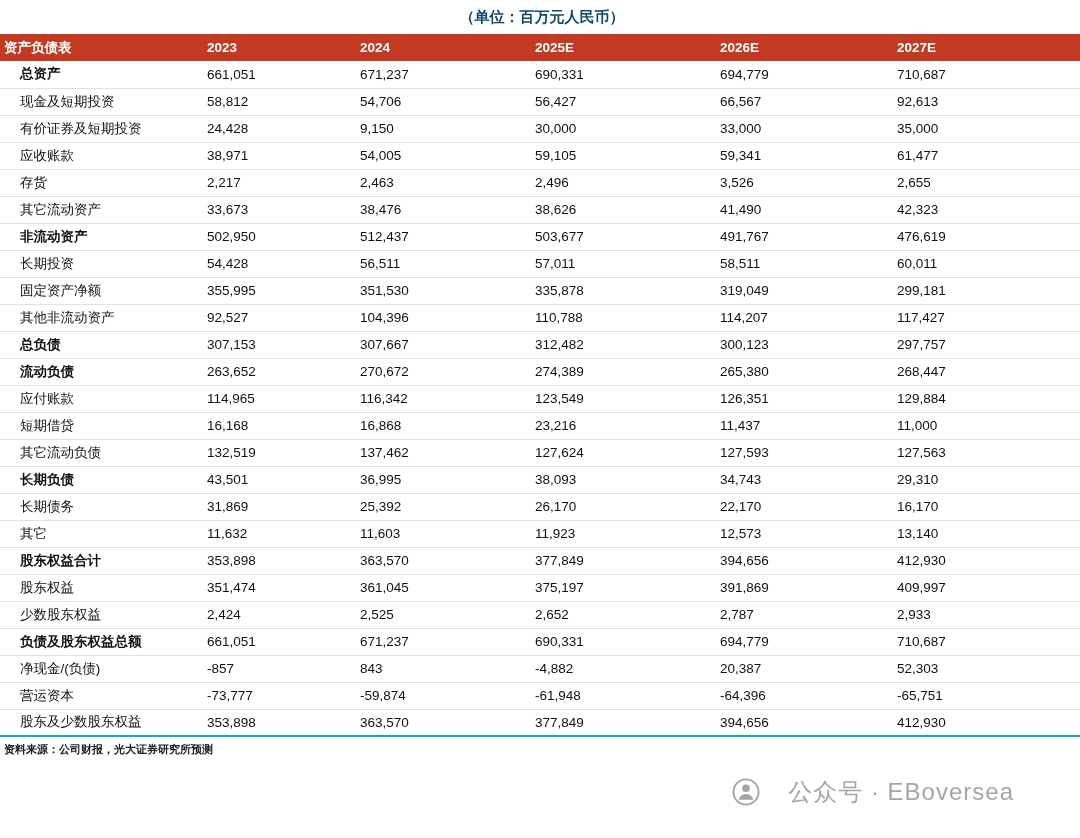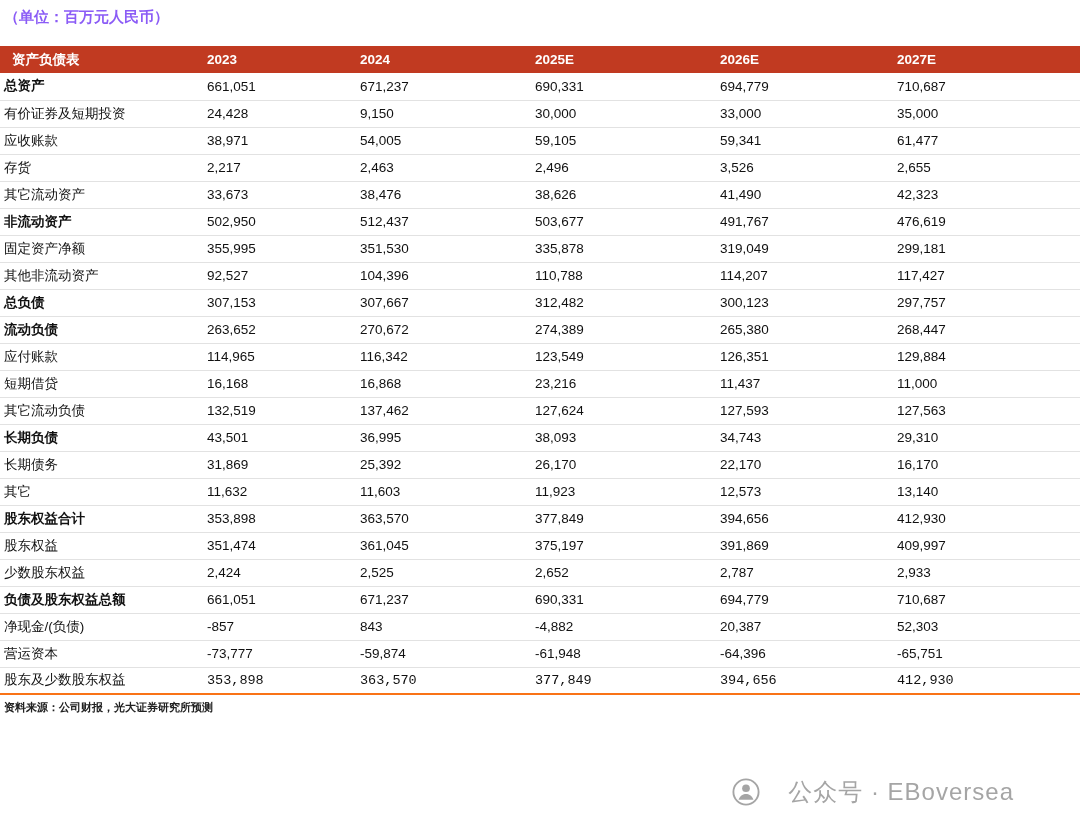--- a/index.html
+++ b/index.html
@@ -7,52 +7,53 @@
   body {
     width: 1080px;
     height: 838px;
     background: #ffffff;
     font-family: "Liberation Sans", "DejaVu Sans", sans-serif;
     position: relative;
     overflow: hidden;
     color: #111;
   }
   .unit-title {
-    padding: 8px 0 19px 4px;
+    padding: 8px 0 7px 4px;
     font-size: 15px;
     font-weight: bold;
-    color: #8b5cf6;
+    color: #0c4a6e;
+    text-align: center;
   }
   table.balance-sheet {
     border-collapse: collapse;
     table-layout: fixed;
     width: 1080px;
   }
   thead th {
     background: var(--header-bg, #C13A21);
     color: var(--header-text, #ffffff);
     font-weight: bold;
     text-align: left;
     font-size: 13.5px;
     height: 27px;
     padding: 0;
     vertical-align: middle;
   }
-  thead th:first-child { padding-left: 12px; }
+  thead th:first-child { padding-left: 4px; }
   tbody td {
     font-size: 13.5px;
     height: 27px;
     padding: 0;
     border-bottom: 1px solid #e2e2e2;
     vertical-align: middle;
     color: #111;
     white-space: nowrap;
   }
-  tbody td:first-child { padding-left: 4px; }
-  tbody tr:last-child td { border-bottom: 2px solid #f97316; font-family: Liberation Mono, monospace; }
+  tbody td:first-child { padding-left: 20px; }
+  tbody tr:last-child td { border-bottom: 2px solid #0ea5e9; }
   td.bold { font-weight: bold; }
   .source-note {
     padding: 5px 0 0 4px;
     font-size: 11px;
     font-weight: bold;
     color: #222;
   }
   .watermark {
     position: absolute;
     right: 66px;
@@ -97,20 +98,28 @@
     <tbody id="table-body">
         <tr>
           <td class="bold">总资产</td>
           <td>661,051</td>
           <td>671,237</td>
           <td>690,331</td>
           <td>694,779</td>
           <td>710,687</td>
         </tr>
         <tr>
+          <td>现金及短期投资</td>
+          <td>58,812</td>
+          <td>54,706</td>
+          <td>56,427</td>
+          <td>66,567</td>
+          <td>92,613</td>
+        </tr>
+        <tr>
           <td>有价证券及短期投资</td>
           <td>24,428</td>
           <td>9,150</td>
           <td>30,000</td>
           <td>33,000</td>
           <td>35,000</td>
         </tr>
         <tr>
           <td>应收账款</td>
           <td>38,971</td>
@@ -135,20 +144,28 @@
           <td>41,490</td>
           <td>42,323</td>
         </tr>
         <tr>
           <td class="bold">非流动资产</td>
           <td>502,950</td>
           <td>512,437</td>
           <td>503,677</td>
           <td>491,767</td>
           <td>476,619</td>
+        </tr>
+        <tr>
+          <td>长期投资</td>
+          <td>54,428</td>
+          <td>56,511</td>
+          <td>57,011</td>
+          <td>58,511</td>
+          <td>60,011</td>
         </tr>
         <tr>
           <td>固定资产净额</td>
           <td>355,995</td>
           <td>351,530</td>
           <td>335,878</td>
           <td>319,049</td>
           <td>299,181</td>
         </tr>
         <tr>

